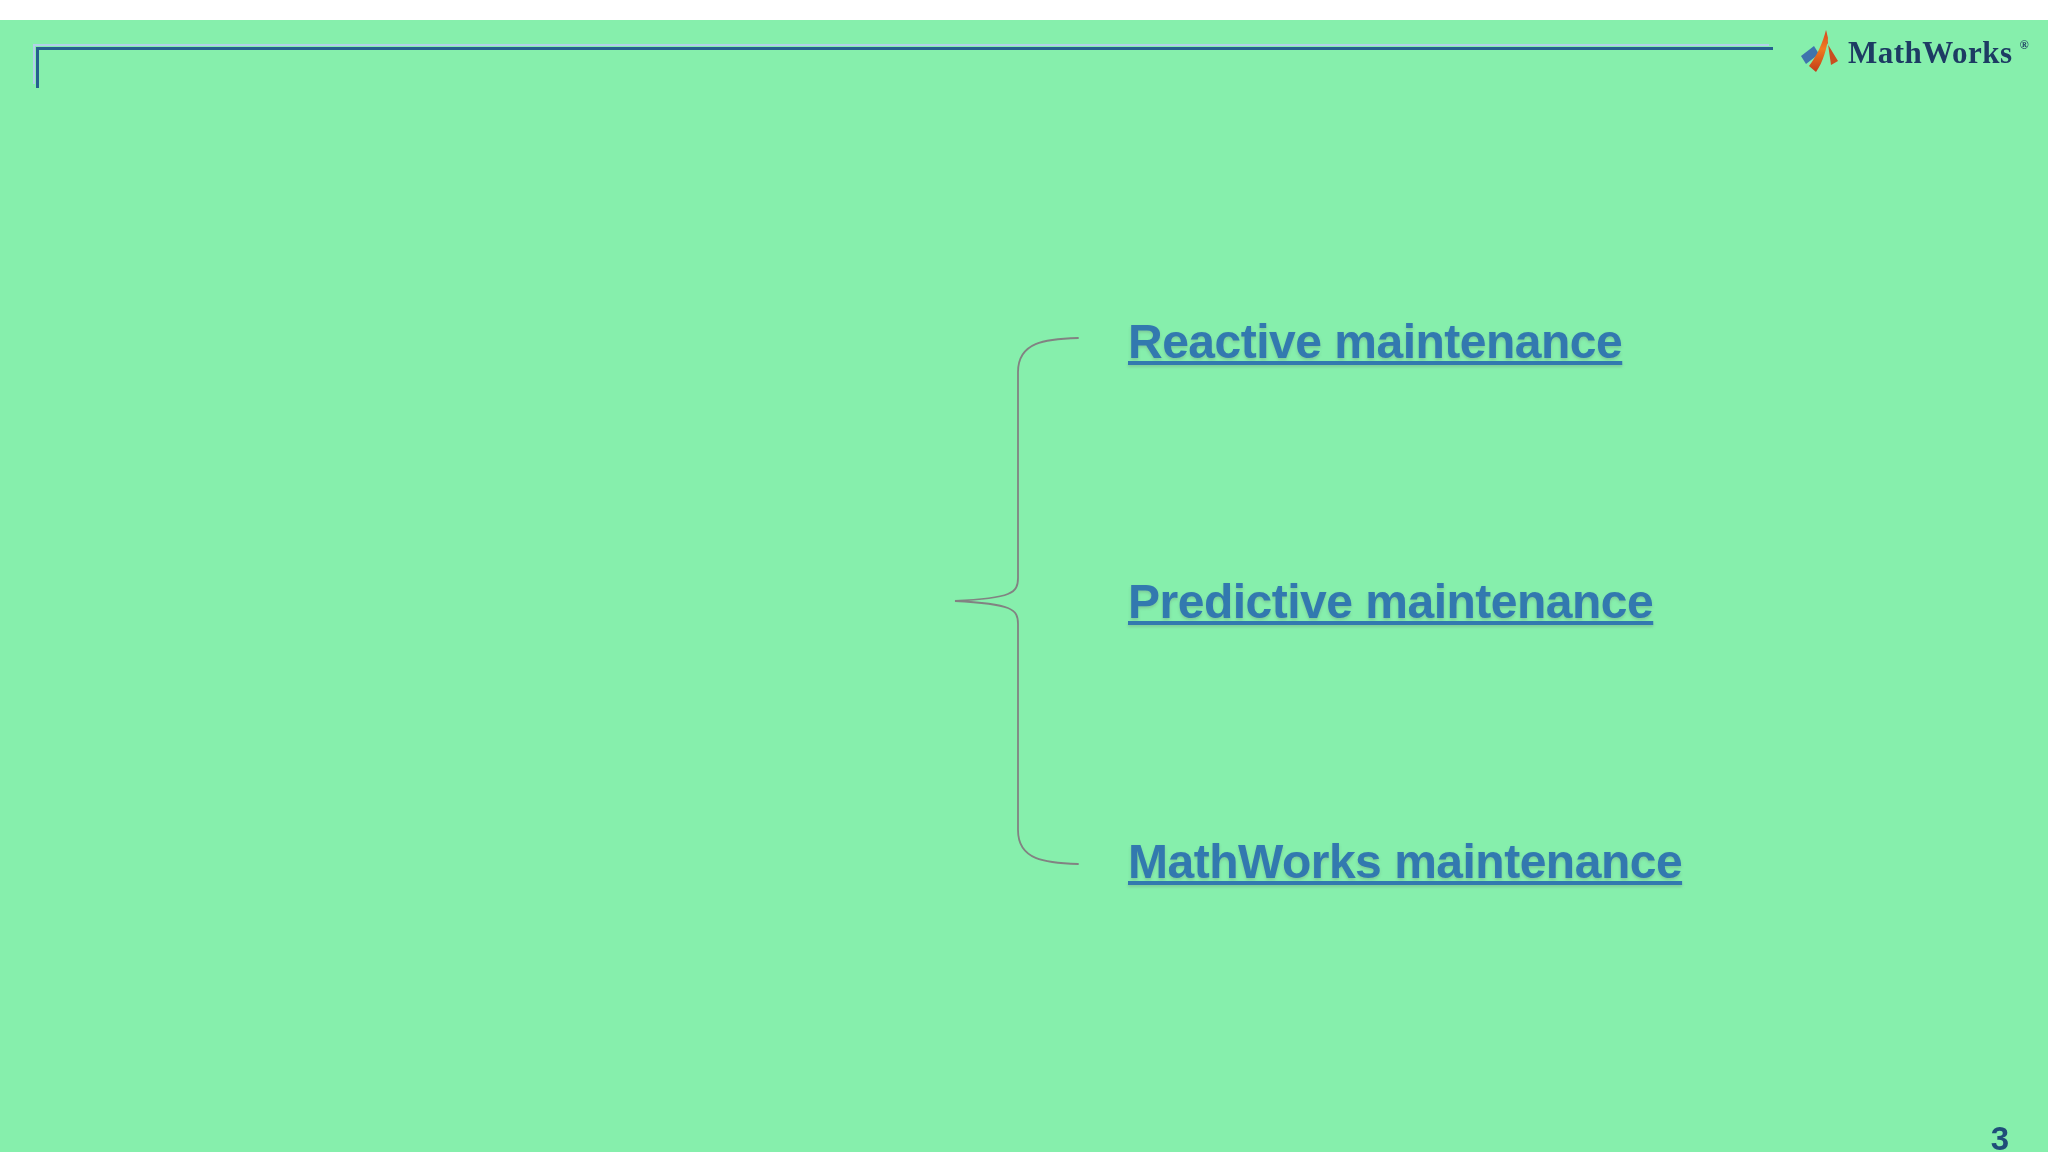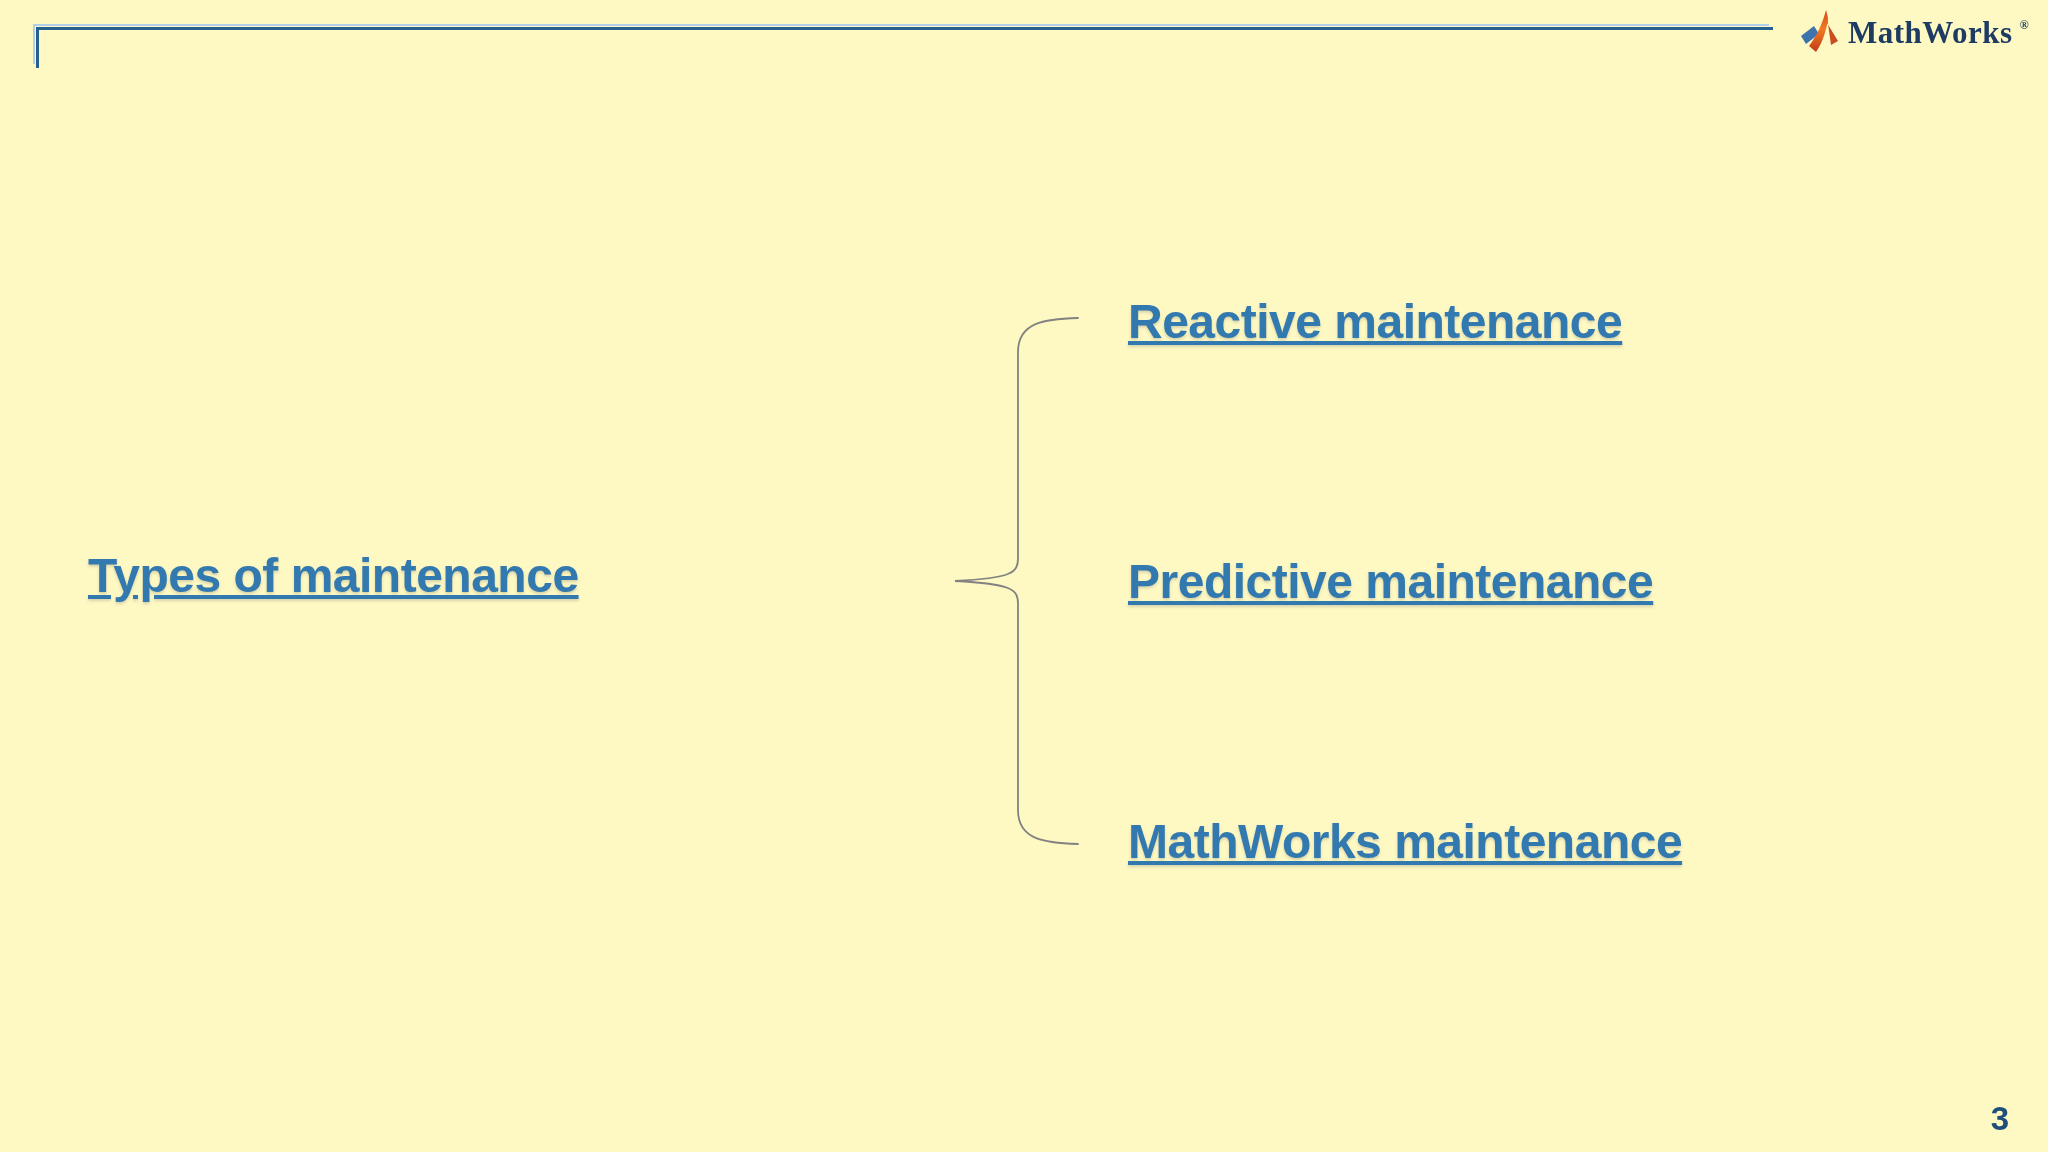--- a/index.html
+++ b/index.html
@@ -10,21 +10,22 @@
   body {
     width: 2048px;
     height: 1152px;
     position: relative;
     overflow: hidden;
     font-family: "Liberation Sans", sans-serif;
   }
   .slide {
     position: absolute;
     inset: 0;
-    background: #fef9c3;
+    background: #86efac;
+    margin-top: 20px;
   }
 
   
   .top-rule {
     position: absolute;
     left: 36px;
     top: 27px;
     width: 1734px;
     height: 42px;
     pointer-events: none;
@@ -134,21 +135,20 @@
         </linearGradient>
       </defs>
       <polygon points="1,27 14,17 19,25 6,35" fill="#3E74AD"></polygon>
       <polygon points="26,1 27,14 38,32 31,36" fill="#C94E1F"></polygon>
       <path d="M26,1 C23,13 17,27 9,37 L16,43 C23,33 27,19 28,9 Z" fill="url(#mwGrad)"></path>
     </svg>
     <span class="logo-text">MathWorks</span>
     <span class="logo-reg">®</span>
   </div>
 
-  <h1 class="blue-head title">Types of maintenance</h1>
 
   <svg class="brace" viewBox="0 0 140 545">
     <path d="M 128 8
              C 95 9, 68 12, 68 42
              L 68 248
              C 68 263, 62 268, 5 271
              C 62 274, 68 279, 68 294
              L 68 500
              C 68 530, 95 533, 128 534" fill="none" stroke="#828282" stroke-width="1.8" stroke-linecap="round"></path>
   </svg>

